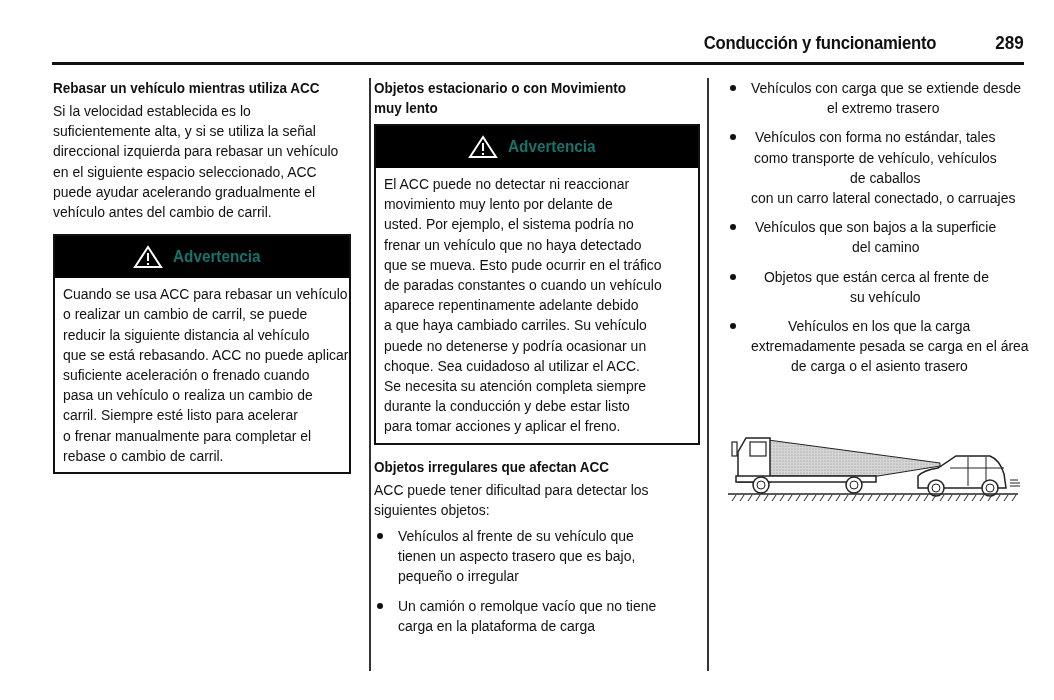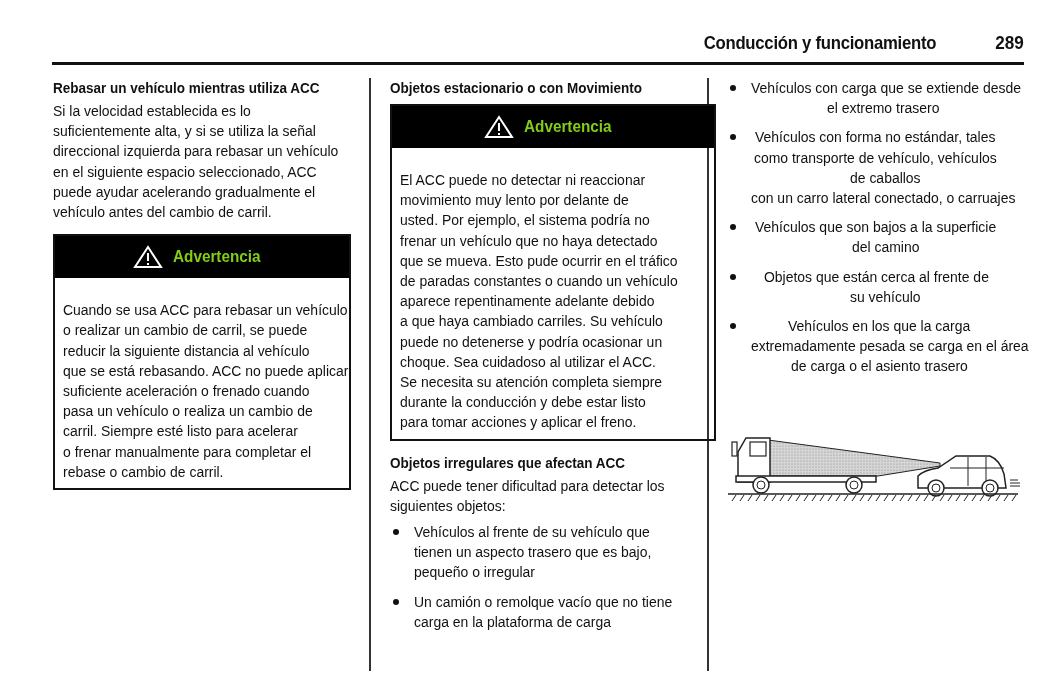--- a/index.html
+++ b/index.html
@@ -9,22 +9,22 @@
   .header-title { position:absolute; right:88px; top:4px; font-size:19px; font-weight:bold; letter-spacing:-0.3px; transform:scaleX(0.88); transform-origin:right; }
   .header-page { position:absolute; right:0; top:4px; font-size:19px; font-weight:bold; transform:scaleX(0.9); transform-origin:right; }
   .header-rule { position:absolute; left:52px; right:30px; top:62px; height:3px; background:#111; }
   .col-divider { position:absolute; top:78px; width:1.5px; background:#333; }
   .col { position:absolute; top:78px; font-size:15.5px; line-height:20.2px; }
   .cond { display:inline-block; transform:scaleX(0.9); transform-origin:left; white-space:nowrap; }
   .heading { font-weight:bold; font-size:15px; line-height:20px; margin-bottom:3px; }
   .para { margin:0; }
   .para .line, .warn-body .line, .bullet .line { display:block; white-space:nowrap; }
   .warn { border:2px solid #111; margin-top:0; }
-  .warn-head { background:#000; color:#84cc16; height:42px; display:flex; align-items:center; justify-content:center; gap:10px; font-weight:bold; font-size:17px; }
-  .warn-body { padding:22px 8px 6px 8px; }
+  .warn-head { background:#000; color:#0f766e; height:42px; display:flex; align-items:center; justify-content:center; gap:10px; font-weight:bold; font-size:17px; }
+  .warn-body { padding:6px 8px 6px 8px; }
   .bullets { list-style:none; margin:0; padding:0; }
   .bullet { position:relative; padding-left:24px; margin-bottom:9px; }
   .bullet .dot { position:absolute; left:3px; top:7px; width:6px; height:6px; border-radius:50%; background:#111; }
   .figure { position:absolute; left:728px; top:430px; width:295px; height:72px; }
 </style>
 </head>
 <body>
 
 <div class="page-header">
   <span class="header-title">Conducción y funcionamiento</span>
@@ -61,23 +61,24 @@
       <span class="line"><span class="cond">que se está rebasando. ACC no puede aplicar</span></span>
       <span class="line"><span class="cond">suficiente aceleración o frenado cuando</span></span>
       <span class="line"><span class="cond">pasa un vehículo o realiza un cambio de</span></span>
       <span class="line"><span class="cond">carril. Siempre esté listo para acelerar</span></span>
       <span class="line"><span class="cond">o frenar manualmente para completar el</span></span>
       <span class="line"><span class="cond">rebase o cambio de carril.</span></span>
     </div>
   </div>
 </div>
 
-<div class="col" style="left:390px; width:326px;">
+<div class="col" style="left:374px; width:326px;">
   <div class="heading">
     <span class="line" style="display:block"><span class="cond">Objetos estacionario o con Movimiento</span></span>
+    <span class="line" style="display:block"><span class="cond">muy lento</span></span>
   </div>
   <div class="warn" style="margin-top:6px;">
     <div class="warn-head">
       <svg width="30" height="24" viewBox="0 0 30 24">
           <path d="M15 2 L28 22 L2 22 Z" fill="none" stroke="#fff" stroke-width="2"></path>
           <rect x="14" y="8" width="2" height="8" fill="#fff"></rect>
           <rect x="14" y="18" width="2" height="2" fill="#fff"></rect>
         </svg>
       <span class="cond">Advertencia</span>
     </div>

